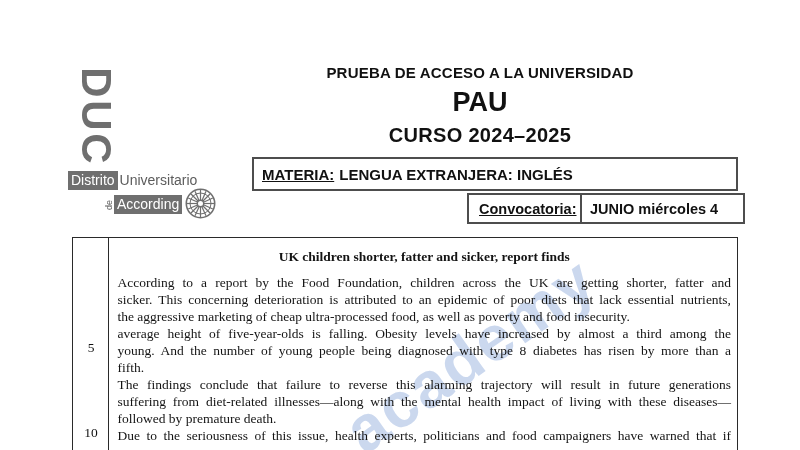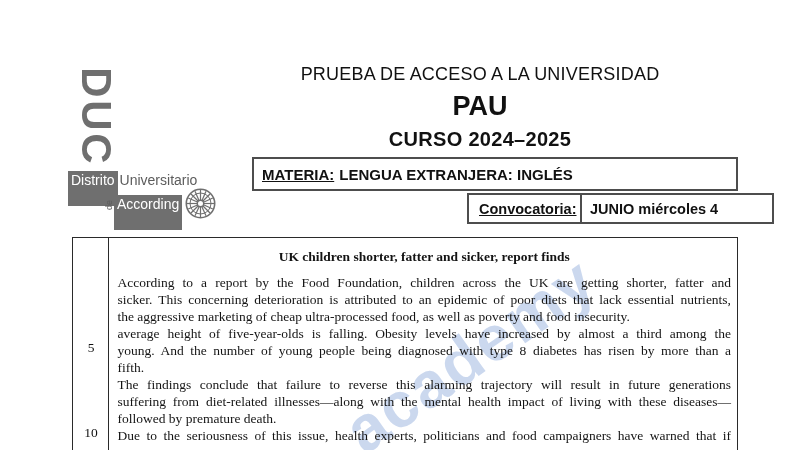--- a/index.html
+++ b/index.html
@@ -20,46 +20,46 @@
   .duc-letter {
     display: flex; align-items: center; justify-content: center;
     height: 33px; width: 56px;
     font-family: "Liberation Sans", sans-serif;
     font-weight: bold; font-size: 42px; color: #6f6f6f;
     transform: rotate(90deg);
   }
   .logo-line1 { position: absolute; left: 2px; top: 111px; white-space: nowrap; font-size: 14px; }
   .logo-line2 { position: absolute; left: 38px; top: 128px; white-space: nowrap; font-size: 14px; }
   .gray-box {
-    background: #6f6f6f; color: #ffffff; padding: 1px 3px 18px 3px; font-weight: normal;
+    background: #6f6f6f; color: #ffffff; padding: 1px 3px 2px 3px; font-weight: normal;
     display: inline-block;
   }
   .plain-gray { color: #5c5c5c; padding-left: 2px; display: inline-block; }
   .de-small {
     display: inline-block; font-size: 9px; color: #5c5c5c;
     transform: rotate(-90deg); width: 10px; vertical-align: middle;
   }
   .rosette { display: inline-block; vertical-align: -10px; margin-left: 3px; }
 
   
   .head-titles { position: absolute; left: 222px; top: 64px; width: 516px; text-align: center; }
-  .title-main { font-size: 18px; font-weight: normal; letter-spacing: 0.2px; }
+  .title-main { font-size: 15px; font-weight: bold; letter-spacing: 0.2px; }
   .title-pau  { font-size: 27px; font-weight: bold; margin-top: 6px; }
   .title-curso{ font-size: 20px; font-weight: bold; margin-top: 6px; letter-spacing: 0.3px; }
 
   
   .materia-box {
     position: absolute; left: 252px; top: 157px; width: 486px; height: 34px;
     border: 2px solid #4d4d4d; display: flex; align-items: center; padding-left: 8px;
     font-size: 15px; font-weight: bold; background: #fff;
   }
   .materia-box .ulab { text-decoration: underline; }
   .materia-box .mval { margin-left: 5px; }
   .convocatoria-box {
-    position: absolute; left: 467px; top: 193px; width: 307px; height: 31px;
+    position: absolute; left: 467px; top: 193px; width: 278px; height: 31px;
     border: 2px solid #4d4d4d; display: flex; font-size: 14.5px; font-weight: bold; background: #fff;
   }
   .conv-cell1 {
     width: 113px; border-right: 2px solid #4d4d4d;
     display: flex; align-items: center; padding-left: 10px;
   }
   .conv-cell1 span { text-decoration: underline; }
   .conv-cell2 { flex: 1; display: flex; align-items: center; padding-left: 8px; }
 
   

